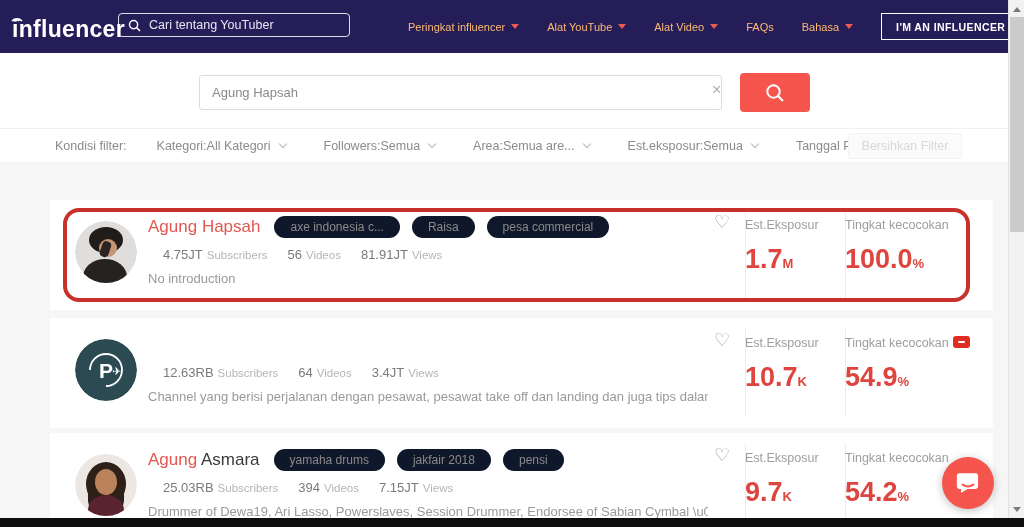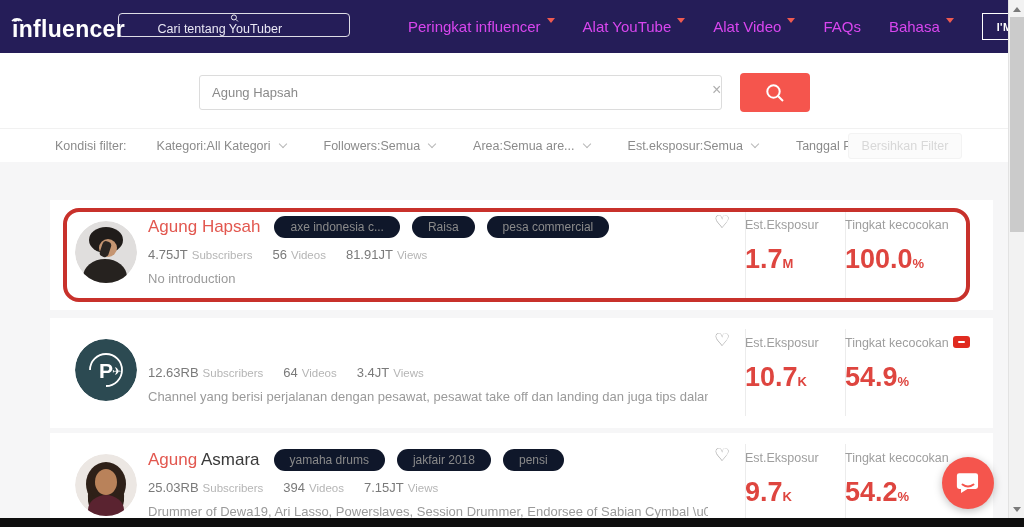--- a/index.html
+++ b/index.html
@@ -3,25 +3,25 @@
 <meta charset="utf-8">
 <style>
   * { margin:0; padding:0; box-sizing:border-box; }
   html,body { width:1024px; height:527px; overflow:hidden; }
   body { position:relative; background:#ffffff; font-family:"Liberation Sans", sans-serif; }
 
   
   .navbar { position:absolute; left:0; top:0; width:1024px; height:53px; background:#251d58; display:flex; align-items:center; z-index:5; }
   .logo { position:relative; margin-left:10px; color:#ffffff; font-size:23px; font-weight:bold; letter-spacing:0.3px; padding-left:2px; padding-top:6px; }
   .logo svg.arcs { position:absolute; left:-1px; top:1px; }
-  .nav-search { position:absolute; left:118px; top:13px; width:232px; height:24px; border:1.5px solid rgba(255,255,255,0.85); border-radius:4px; display:flex; align-items:center; padding:0 9px;flex-direction:column; }
+  .nav-search { position:absolute; left:118px; top:13px; width:232px; height:24px; border:1.5px solid rgba(255,255,255,0.85); border-radius:4px; display:flex; align-items:center; padding:0 9px; }
   .nav-search input { flex:1; background:transparent; border:none; outline:none; color:#e9e7f4; font-size:12.5px; font-family:"Liberation Sans",sans-serif; margin-left:8px; }
   .nav-search input::placeholder { color:#e9e7f4; opacity:1; }
   .nav-menu { position:absolute; left:408px; top:0; height:53px; display:flex; align-items:center; }
-  .nav-item { color:#d946ef; font-size:15px; margin-right:28px; display:flex; align-items:flex-start; white-space:nowrap; cursor:pointer; }
+  .nav-item { color:#fdba74; font-size:11px; margin-right:28px; display:flex; align-items:center; white-space:nowrap; cursor:pointer; }
   .nav-caret { width:0; height:0; border-left:4px solid transparent; border-right:4px solid transparent; border-top:5px solid #ef5a50; margin-left:6px; }
   .nav-btn { height:27px; border:1px solid #ffffff; color:#ffffff; font-size:10.5px; font-weight:bold; letter-spacing:0.4px; display:flex; align-items:center; padding:0 14px; margin-right:13px; white-space:nowrap; cursor:pointer; background:transparent; }
 
   
   .search-section { position:absolute; left:0; top:53px; width:1008px; height:75px; background:#ffffff; }
   .search-input { position:absolute; left:199px; top:22px; width:523px; height:35px; border:1px solid #dcdcdc; border-radius:3px; padding:0 34px 0 12px; font-size:13px; color:#8a8a8a; font-family:"Liberation Sans",sans-serif; outline:none; }
   .search-clear { position:absolute; left:712px; top:29px; font-size:16px; color:#aeaeae; cursor:pointer; line-height:1; }
   .search-btn { position:absolute; left:740px; top:20px; width:70px; height:39px; background:#f5554d; border:none; border-radius:4px; display:flex; align-items:center; justify-content:center; cursor:pointer; }
 
   
@@ -34,21 +34,21 @@
   
   .results-bg { position:absolute; left:0; top:162px; width:1008px; height:365px; background:#f6f6f7; z-index:1; }
   .card { position:absolute; left:50px; width:943px; height:110px; background:#ffffff; z-index:2; }
   .avatar { position:absolute; left:25px; top:21px; width:62px; height:62px; border-radius:50%; overflow:hidden; }
   .name-row { position:absolute; left:98px; top:16px; display:flex; align-items:center; }
   .name { font-size:17px; font-weight:500; white-space:nowrap; }
   .name .hl { color:#e2574f; }
   .name .rest { color:#3a3a3a; }
   .tags { display:flex; align-items:center; margin-left:14px; }
   .tag { background:#0f172a; color:#8a8a8a; font-size:12px; padding:4px 16px; border-radius:13px; margin-right:12px; white-space:nowrap; }
-  .stats { position:absolute; left:98px; top:47px; display:flex; align-items:baseline; font-size:13px; }
+  .stats { position:absolute; left:113px; top:47px; display:flex; align-items:baseline; font-size:13px; }
   .stat { margin-right:20px; color:#7a7a7a; }
   .stat .lbl { color:#b5b5b5; font-size:11.5px; margin-left:4px; }
   .desc { position:absolute; left:98px; top:71px; width:560px; font-size:13px; color:#9a9a9a; white-space:nowrap; overflow:hidden; }
   .heart { position:absolute; left:664px; top:13px; font-size:18px; color:#9c9c9c; cursor:pointer; line-height:1; }
   .vdiv { position:absolute; top:11px; width:1px; height:87px; background:#ececec; }
   .vdiv.d1 { left:695px; } .vdiv.d2 { left:795px; }
   .metric-col { position:absolute; top:0; height:110px; }
   .col-exposure { left:695px; width:100px; }
   .col-match { left:795px; width:148px; }
   .metric-label { position:absolute; top:18px; width:100%; text-align:left; font-size:12.5px; color:#9e9e9e; white-space:nowrap; }

